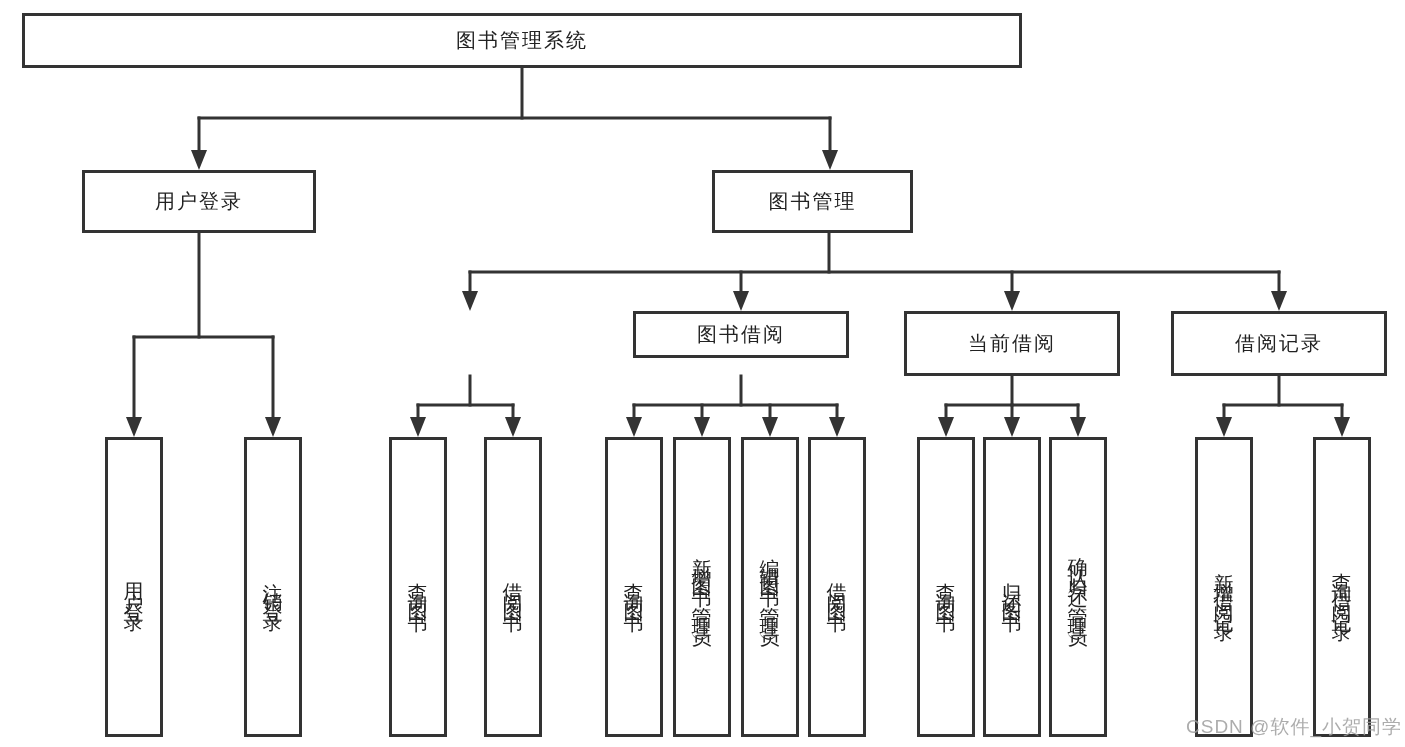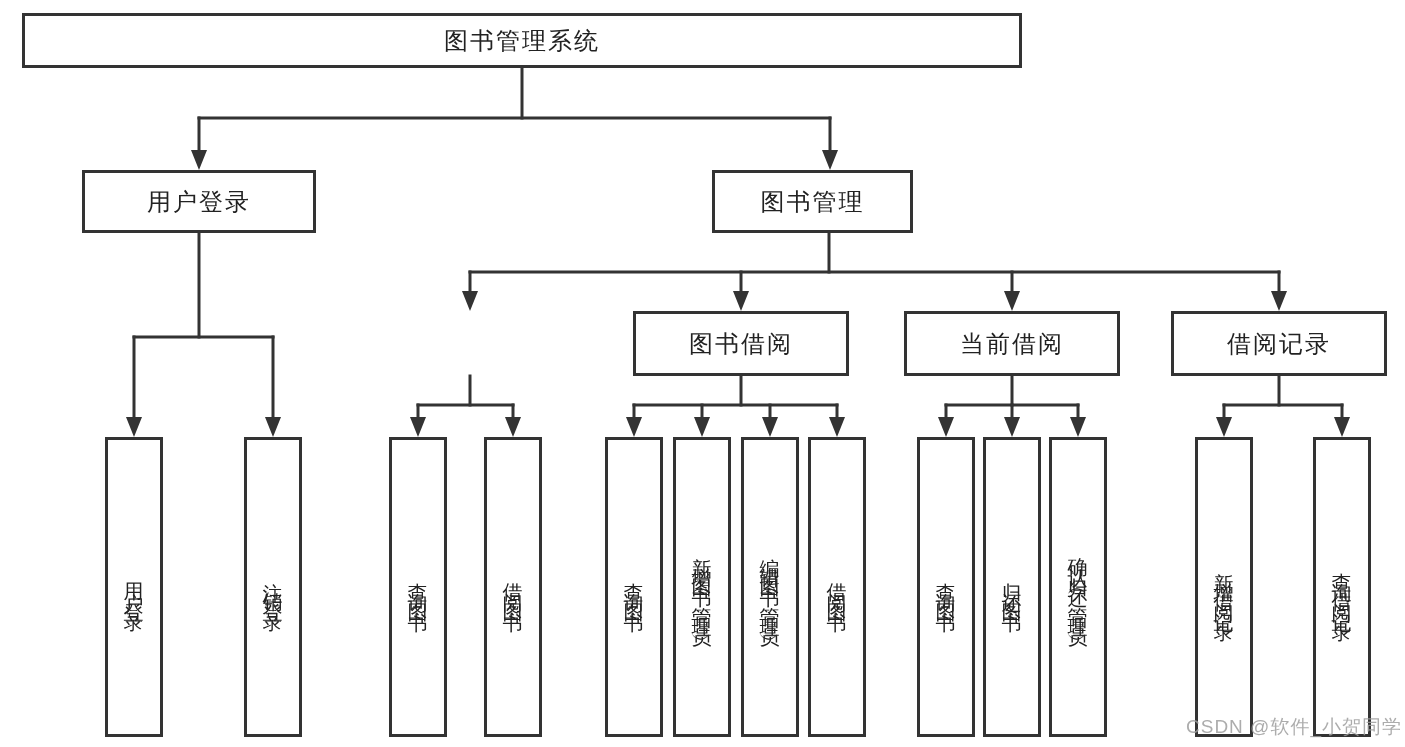--- a/index.html
+++ b/index.html
@@ -15,36 +15,36 @@
   .box {
     position: absolute;
     box-sizing: border-box;
     background: #ffffff;
     border: 3px solid #333333;
     display: flex;
     align-items: center;
     justify-content: center;
     color: #222222;
   }
-  .hbox .lbl { font-size: 24px; letter-spacing: 2px; white-space: nowrap; }
+  .hbox .lbl { font-size: 20px; letter-spacing: 2px; white-space: nowrap; }
   .vbox .lbl {
     writing-mode: vertical-rl;
     text-orientation: mixed;
     font-size: 20px;
     letter-spacing: 10px;
     line-height: 1;
     white-space: nowrap;
   }
   
   .b-root  { left: 22px;  top: 13px;  width: 1000px; height: 55px; }
   .b-login { left: 82px;  top: 170px; width: 234px;  height: 63px; }
   .b-mgmt  { left: 712px; top: 170px; width: 201px;  height: 63px; }
   
   .b-newrec { left: 362px;  top: 311px; width: 216px; height: 65px; }
-  .b-borrow { left: 633px;  top: 311px; width: 216px; height: 65px; }
+  .b-borrow { left: 633px;  top: 311px; width: 216px; height: 47px; }
   .b-curr   { left: 904px;  top: 311px; width: 216px; height: 65px; }
   .b-record { left: 1171px; top: 311px; width: 216px; height: 65px; }
   
   .vbox { top: 437px; width: 58px; height: 300px; }
   .b-l1  { left: 105px; }
   .b-l2  { left: 244px; }
   .b-l3  { left: 389px; }
   .b-l4  { left: 484px; }
   .b-l5  { left: 605px; }
   .b-l6  { left: 673px; }

